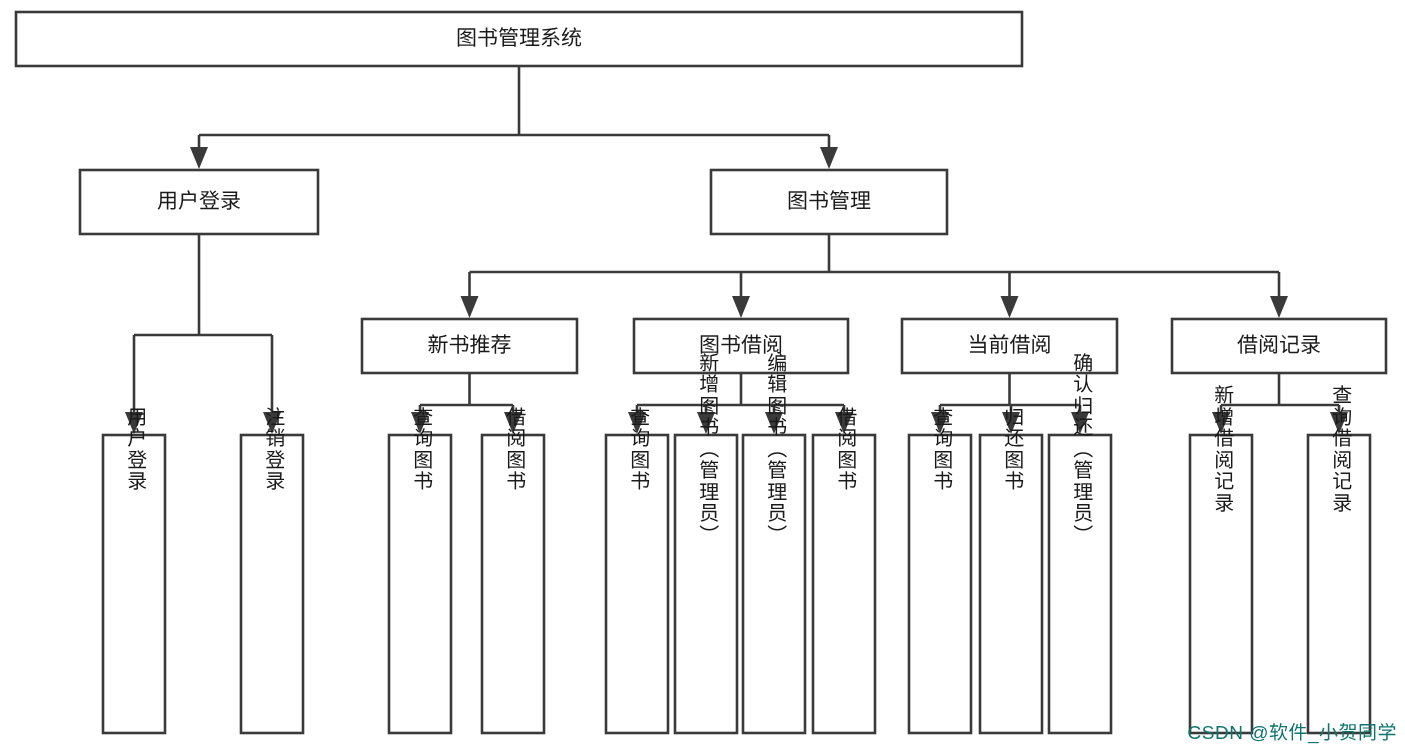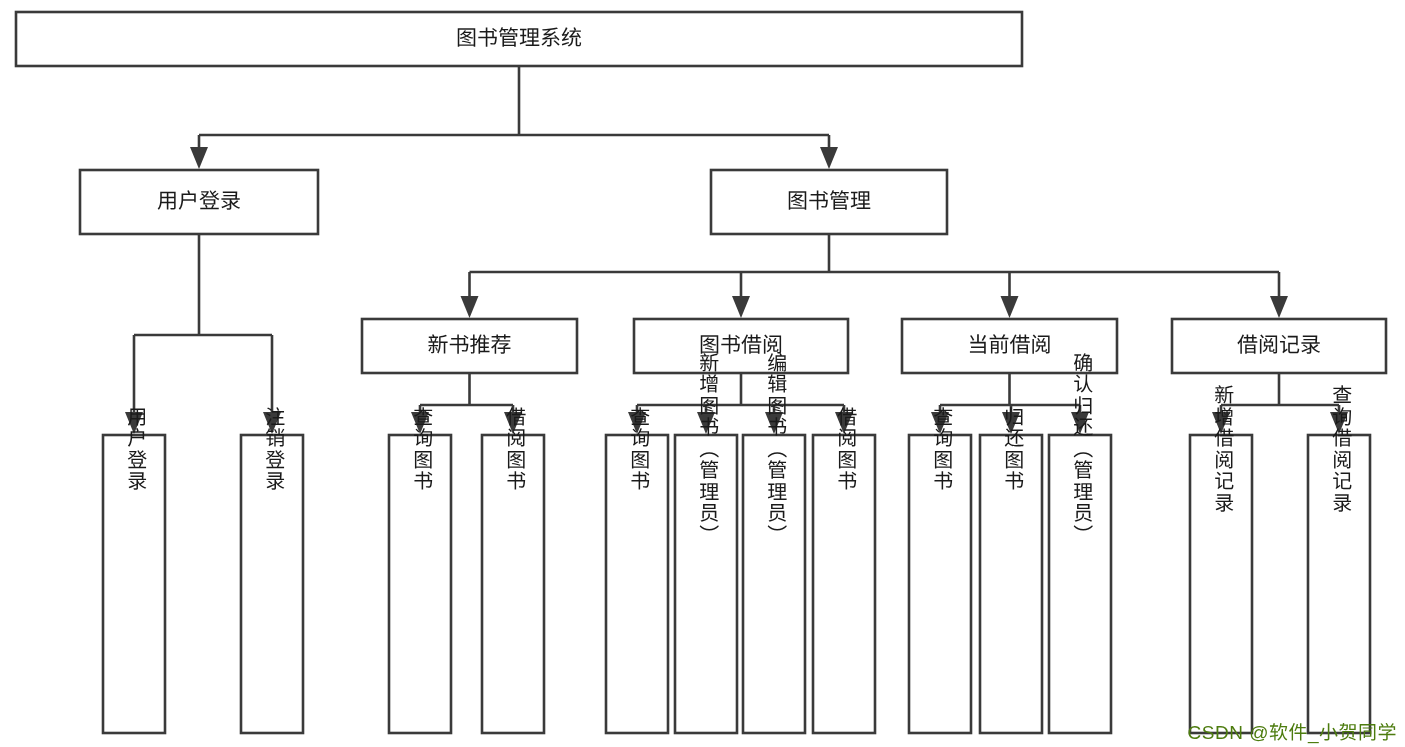--- a/index.html
+++ b/index.html
@@ -62,21 +62,21 @@
     text-orientation: upright;
     letter-spacing: 1.5px;
     white-space: pre;
   }
   .watermark-text {
     position: absolute;
     right: 8px;
     bottom: 3px;
     font-family: "Liberation Sans", "DejaVu Sans", sans-serif;
     font-size: 19px;
-    color: #4d7c0f;
+    color: #0f766e;
     letter-spacing: 0.5px;
     white-space: nowrap;
     user-select: none;
   }
 </style>
 </head>
 <body>
 
 <div id="diagram-root">
 

